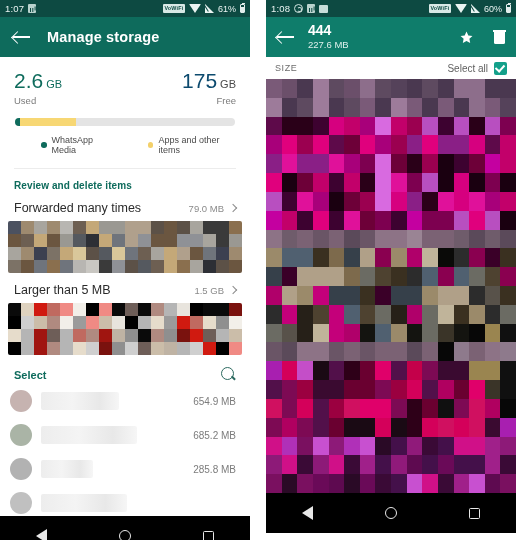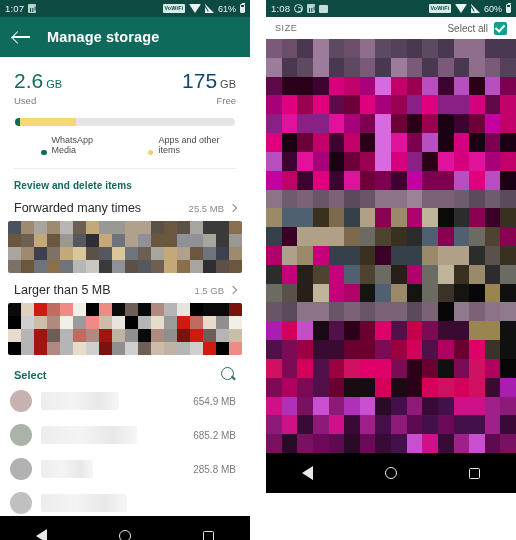--- a/index.html
+++ b/index.html
@@ -67,21 +67,21 @@
   .ss-num-right { font-size: 21px; color:#0c4a6e; font-weight:300; line-height:1; }
   .ss-unit-right { font-size: 11px; color:#4a4a4a; margin-left:3px; }
   .ss-cap { font-size: 9.5px; color:#7b7b7b; margin-top:3px; }
   .ss-right { text-align:right; }
 
   .bar-wrap { margin: 12px 1px 0 1px; height: 8px; border-radius: 4px; background:#e4e4e4; overflow:hidden; display:flex; }
   .bar-teal { width: 2.4%; background:#0e6b5c; }
   .bar-yellow { width: 25.5%; background:#f7d774; }
 
   .legend { display:flex; margin: 9px 0 0 27px; gap: 34px; }
-  .legend-item { display:flex; align-items:flex-end; gap:5px; }
+  .legend-item { display:flex; align-items:center; gap:5px; }
   .legend-dot { width:5.5px; height:5.5px; border-radius:50%; flex:none; }
   .legend-text { font-size:9px; color:#4b4b4b; }
 
   .divider { height:1px; background:#ececec; margin-top:13px; }
 
   .section-head { font-size:10px; font-weight:bold; color:#0e6b5c; padding:11px 14px 0 14px; letter-spacing:.1px; }
 
   .item-row { display:flex; align-items:center; padding: 10px 14px 6px 14px; cursor:pointer; }
   .item-title { font-size:12.5px; color:#2b2b2b; }
   .item-right { margin-left:auto; display:flex; align-items:center; gap:6px; }
@@ -195,21 +195,21 @@
           </div>
         </div>
         <div class="divider"></div>
       </div>
 
       <div class="section-head">Review and delete items</div>
 
       <div class="item-row">
         <span class="item-title">Forwarded many times</span>
         <span class="item-right">
-          <span class="item-size">25.5 MB</span>
+          <span class="item-size">79.0 MB</span>
           <span class="chev"></span>
         </span>
       </div>
       <div class="thumb-strip" id="strip-forwarded" style="display: grid; grid-template-columns: repeat(18, 1fr); grid-template-rows: repeat(4, 1fr);">
           <div class="cell" style="background: rgb(75, 81, 96);"></div>
           <div class="cell" style="background: rgb(158, 138, 111);"></div>
           <div class="cell" style="background: rgb(168, 165, 158);"></div>
           <div class="cell" style="background: rgb(158, 138, 111);"></div>
           <div class="cell" style="background: rgb(184, 182, 178);"></div>
           <div class="cell" style="background: rgb(109, 95, 82);"></div>
@@ -412,20 +412,33 @@
       </div>
       <div class="sb-right">
         <span class="vowifi">VoWiFi</span>
         <span class="ic-wifi"></span>
         <span class="ic-sig"></span>
         <span class="sb-batt-txt">60%</span>
         <span class="ic-batt"></span>
       </div>
     </div>
 
+    <div class="appbar-right">
+      <span class="back-arrow"></span>
+      <span class="ab-titles">
+        <span class="ab-count">444</span>
+        <span class="ab-sub">227.6 MB</span>
+      </span>
+      <span class="ab-actions">
+        <svg class="star-icon" viewBox="0 0 24 24">
+            <path fill="#ffffff" d="M12 2.5l2.9 6.2 6.6.8-4.9 4.6 1.3 6.6L12 17.5 6.1 20.7l1.3-6.6L2.5 9.5l6.6-.8z"></path>
+          </svg>
+        <span class="trash-icon"></span>
+      </span>
+    </div>
 
     <div class="size-bar">
       <span class="size-label">SIZE</span>
       <span class="selectall-wrap">
         <span class="selectall-txt">Select all</span>
         <span class="checkbox"></span>
       </span>
     </div>
 
     <div class="media-grid" id="media-grid" style="grid-template-columns: repeat(16, 1fr); grid-template-rows: repeat(22, 1fr);">

